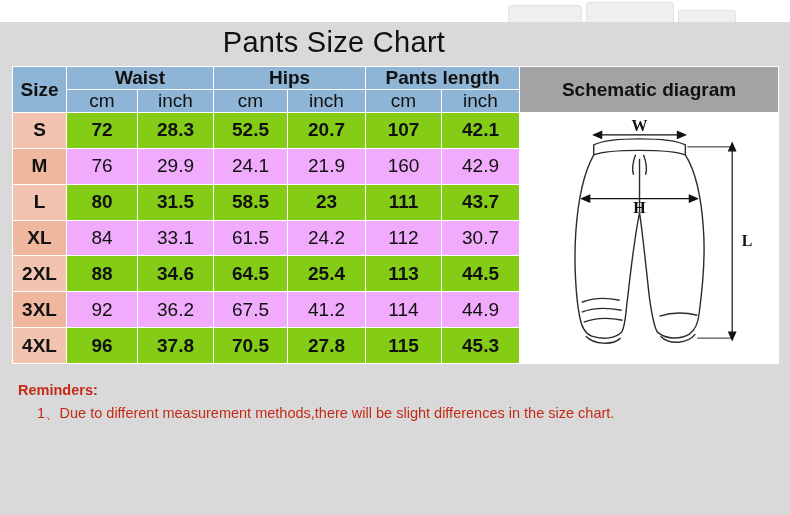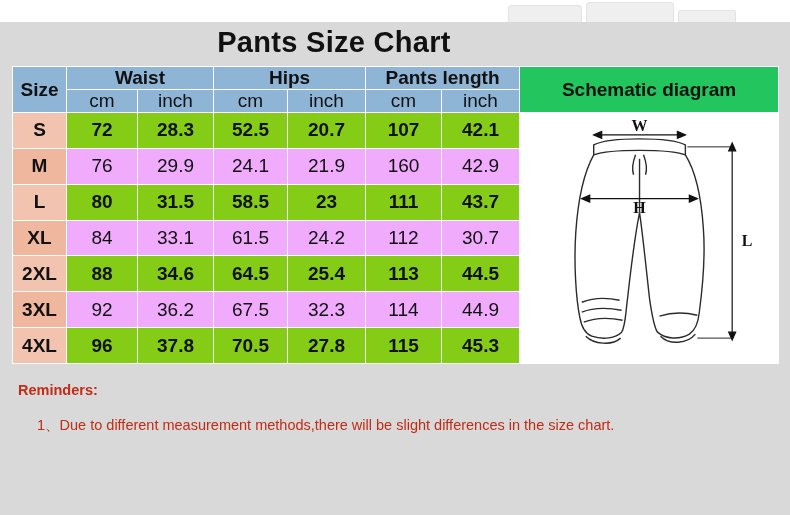--- a/index.html
+++ b/index.html
@@ -40,21 +40,21 @@
   .g1 { left: 508px; width: 72px; height: 16px; border-radius: 4px 4px 0 0; }
   .g2 { left: 586px; width: 86px; height: 19px; border-radius: 4px 4px 0 0; }
   .g3 { left: 678px; width: 56px; height: 11px; border-radius: 3px 3px 0 0; }
 
   .title {
     position: absolute;
     left: 0; top: 22px;
     width: 668px;
     text-align: center;
     font-size: 29px;
-    font-weight: bold;
+    font-weight: normal;
     color: #111111;
     letter-spacing: 0.3px;
     line-height: 40px;
   }
 
   
   .chart-wrap {
     position: absolute;
     left: 12px;
     top: 66px;
@@ -82,21 +82,21 @@
     font-size: 19px;
     color: #14202b;
   }
   th.hdr-sub {
     background: #8fb5d6;
     font-weight: normal;
     font-size: 17px;
     color: #14202b;
   }
   th.schem {
-    background: #22c55e;
+    background: #a3a3a3;
     font-weight: bold;
     font-size: 19px;
     color: #14202b;
   }
   td.sizecell {
     background: #f2c3ae;
     font-weight: bold;
     font-size: 20px;
   }
   tr.odd td.datacell { background: #84cc16; font-weight: bold; }
@@ -121,21 +121,21 @@
     left: 18px;
     top: 380px;
     width: 756px;
     color: #c22b16;
     font-size: 14.5px;
     line-height: 21px;
   }
   .reminders .r-title {
     font-weight: bold;
     font-size: 14.5px;
-    margin-bottom: 14px;
+    margin-bottom: 2px;
   }
   .reminders .r-line { white-space: nowrap; margin-left: 19px; }
 </style>
 </head>
 <body>
 
 <div id="page">
 
   <div class="top-strip">
     <div class="ghost g1"></div>
@@ -282,21 +282,21 @@
           <td class="datacell">25.4</td>
           <td class="datacell">113</td>
           <td class="datacell">44.5</td>
         </tr>
 
         <tr class="even">
           <td class="sizecell">3XL</td>
           <td class="datacell">92</td>
           <td class="datacell">36.2</td>
           <td class="datacell">67.5</td>
-          <td class="datacell">32.3</td>
+          <td class="datacell">41.2</td>
           <td class="datacell">114</td>
           <td class="datacell">44.9</td>
         </tr>
 
         <tr class="odd">
           <td class="sizecell">4XL</td>
           <td class="datacell">96</td>
           <td class="datacell">37.8</td>
           <td class="datacell">70.5</td>
           <td class="datacell">27.8</td>

